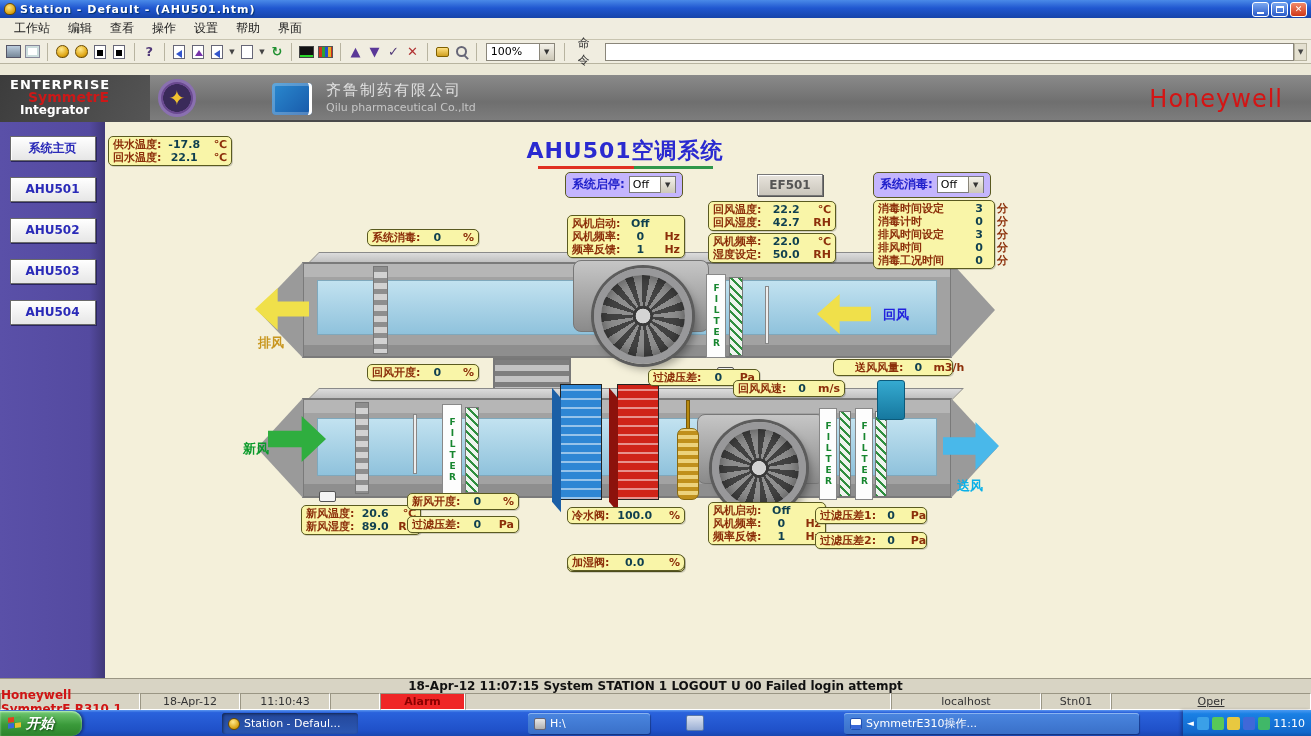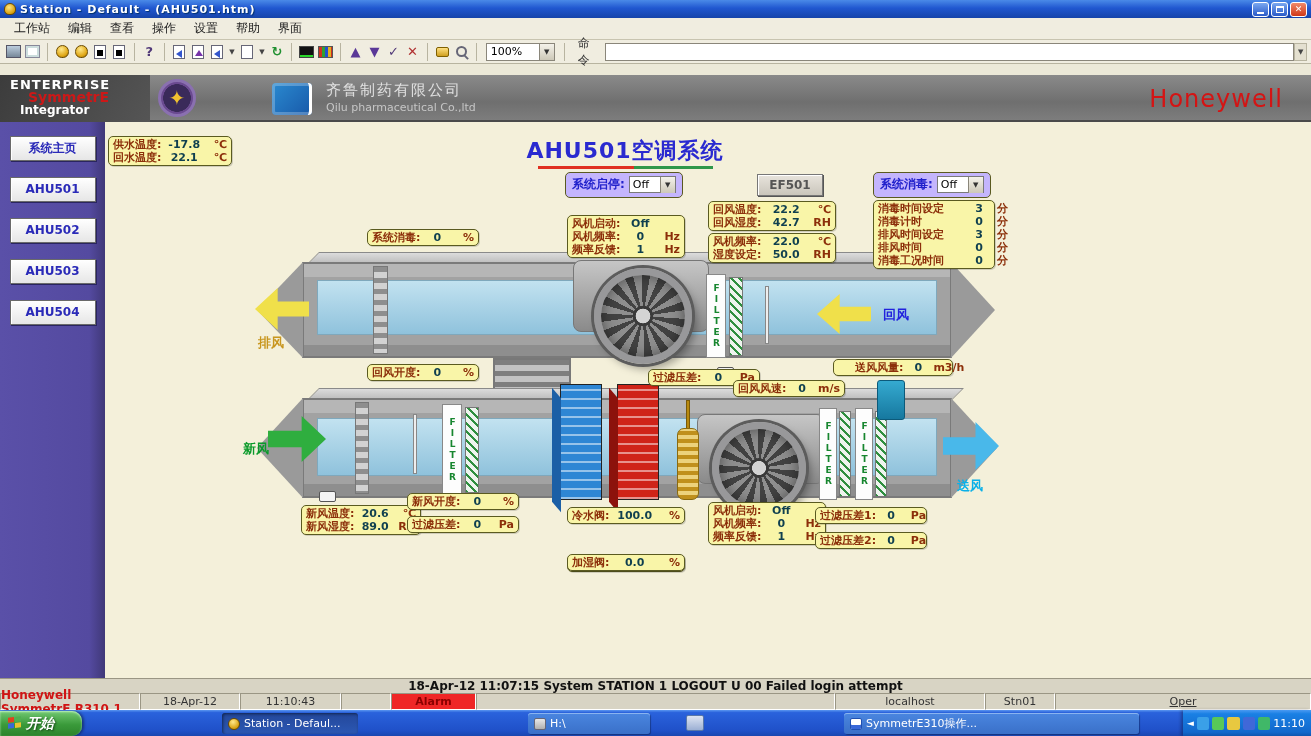--- a/index.html
+++ b/index.html
@@ -152,23 +152,23 @@
   .aright { clip-path:polygon(100% 50%,58% 0,58% 32%,0 32%,0 68%,58% 68%,58% 100%); }
   .flabel { position:absolute; font-weight:bold; font-size:13px; z-index:9; }
 
   
   .msgbar { position:absolute; left:0; top:678px; width:1311px; height:15px; background:#d8d4c4;
     border-top:1px solid #9a9684; text-align:center; font-weight:bold; font-size:12px; color:#111; line-height:15px; }
   .statusbar { position:absolute; left:0; top:693px; width:1311px; height:17px; background:#d8d4c4; display:flex; }
   .scell { height:17px; border:1px solid; border-color:#9a9684 #fff #fff #9a9684; font-size:11px;
     display:flex; align-items:center; justify-content:center; color:#333; }
   .scell.product { width:140px; color:#d01414; font-weight:bold; font-size:12px; }
-  .scell.date { width:100px; } .scell.time { width:101px; } .scell.gap1 { width:50px; }
+  .scell.date { width:100px; } .scell.time { width:90px; } .scell.gap1 { width:50px; }
   .scell.alarm { width:85px; background:#ef2626; color:#8a0000; font-weight:bold; }
-  .scell.gap2 { flex:1; } .scell.host { width:150px; } .scell.stn { width:70px; } .scell.user { width:256px;text-decoration:underline; }
+  .scell.gap2 { flex:1; } .scell.host { width:150px; } .scell.stn { width:70px; } .scell.user { width:200px;text-decoration:underline; }
 
   .taskbar { position:absolute; left:0; top:710px; width:1311px; height:26px;
     background:linear-gradient(180deg,#5a96f0 0,#2a62dc 10%,#1f50c8 80%,#1a46b0); }
   .startbtn { position:absolute; left:0; top:1px; width:82px; height:25px; border-radius:0 10px 10px 0;
     background:linear-gradient(180deg,#72c872 0,#3a9a3a 55%,#2c832c); box-shadow:inset 0 1px 2px #bdf0bd, 2px 0 3px rgba(0,0,0,.4);
     display:flex; align-items:center; gap:4px; padding-left:8px; color:#fff; font-weight:bold; font-style:italic;
     font-size:14px; text-shadow:1px 1px 2px #1a4a1a; }
   .winflag { width:14px; height:13px; display:grid; grid-template-columns:6px 6px; grid-template-rows:5px 5px;
     gap:1px; transform:skewY(-6deg); }
   .winflag i:nth-child(1){background:#e04020;} .winflag i:nth-child(2){background:#50b050;}
@@ -545,21 +545,21 @@
         <span class="kvu">%</span>
       </div>
     </div>
   <div class="kv" style="left:462px;top:409px;width:118px;margin-top:24px;">
       <div class="kvrow">
         <span class="kvl">加热阀:</span>
         <span class="kvv">0.0</span>
         <span class="kvu">%</span>
       </div>
     </div>
-  <div class="kv" style="left:462px;top:432px;width:118px;">
+  <div class="kv" style="left:462px;top:432px;width:118px;border-radius:7px;">
       <div class="kvrow">
         <span class="kvl">加湿阀:</span>
         <span class="kvv">0.0</span>
         <span class="kvu">%</span>
       </div>
     </div>
   <div class="kv" style="left:603px;top:380px;width:118px;">
       <div class="kvrow">
         <span class="kvl">风机启动:</span>
         <span class="kvv">Off</span>

